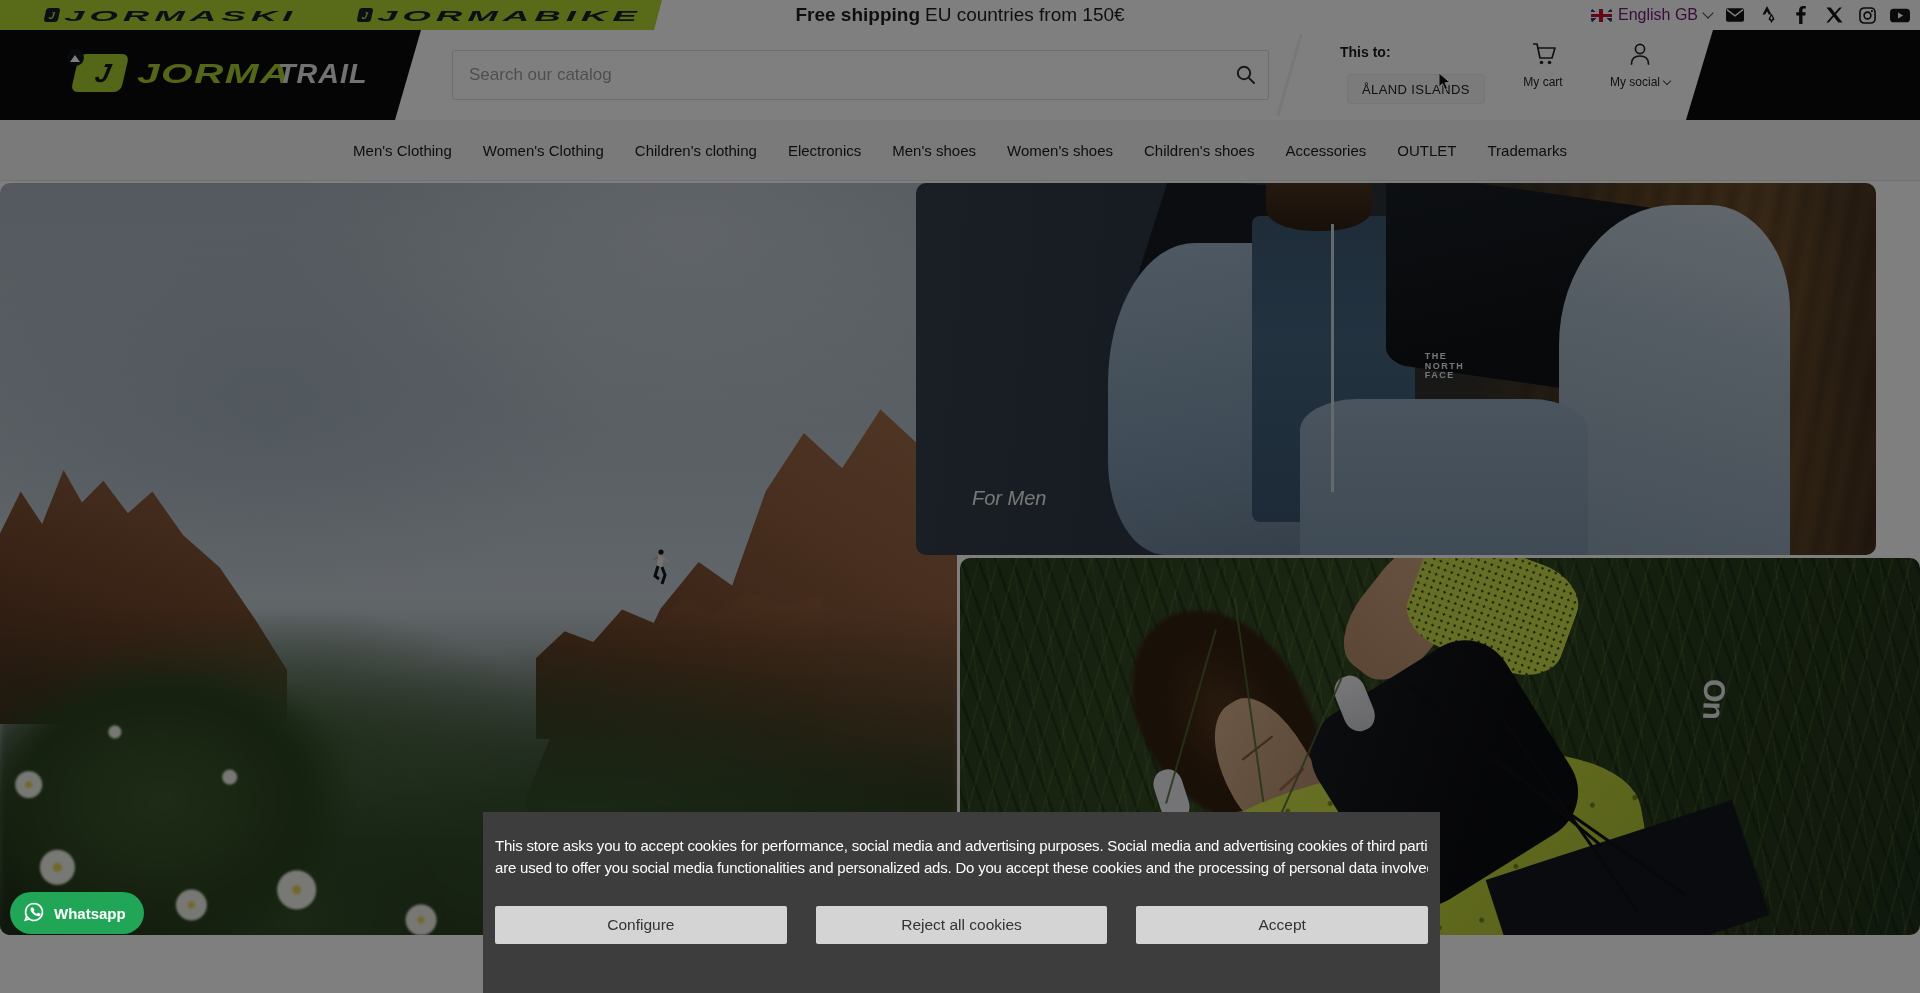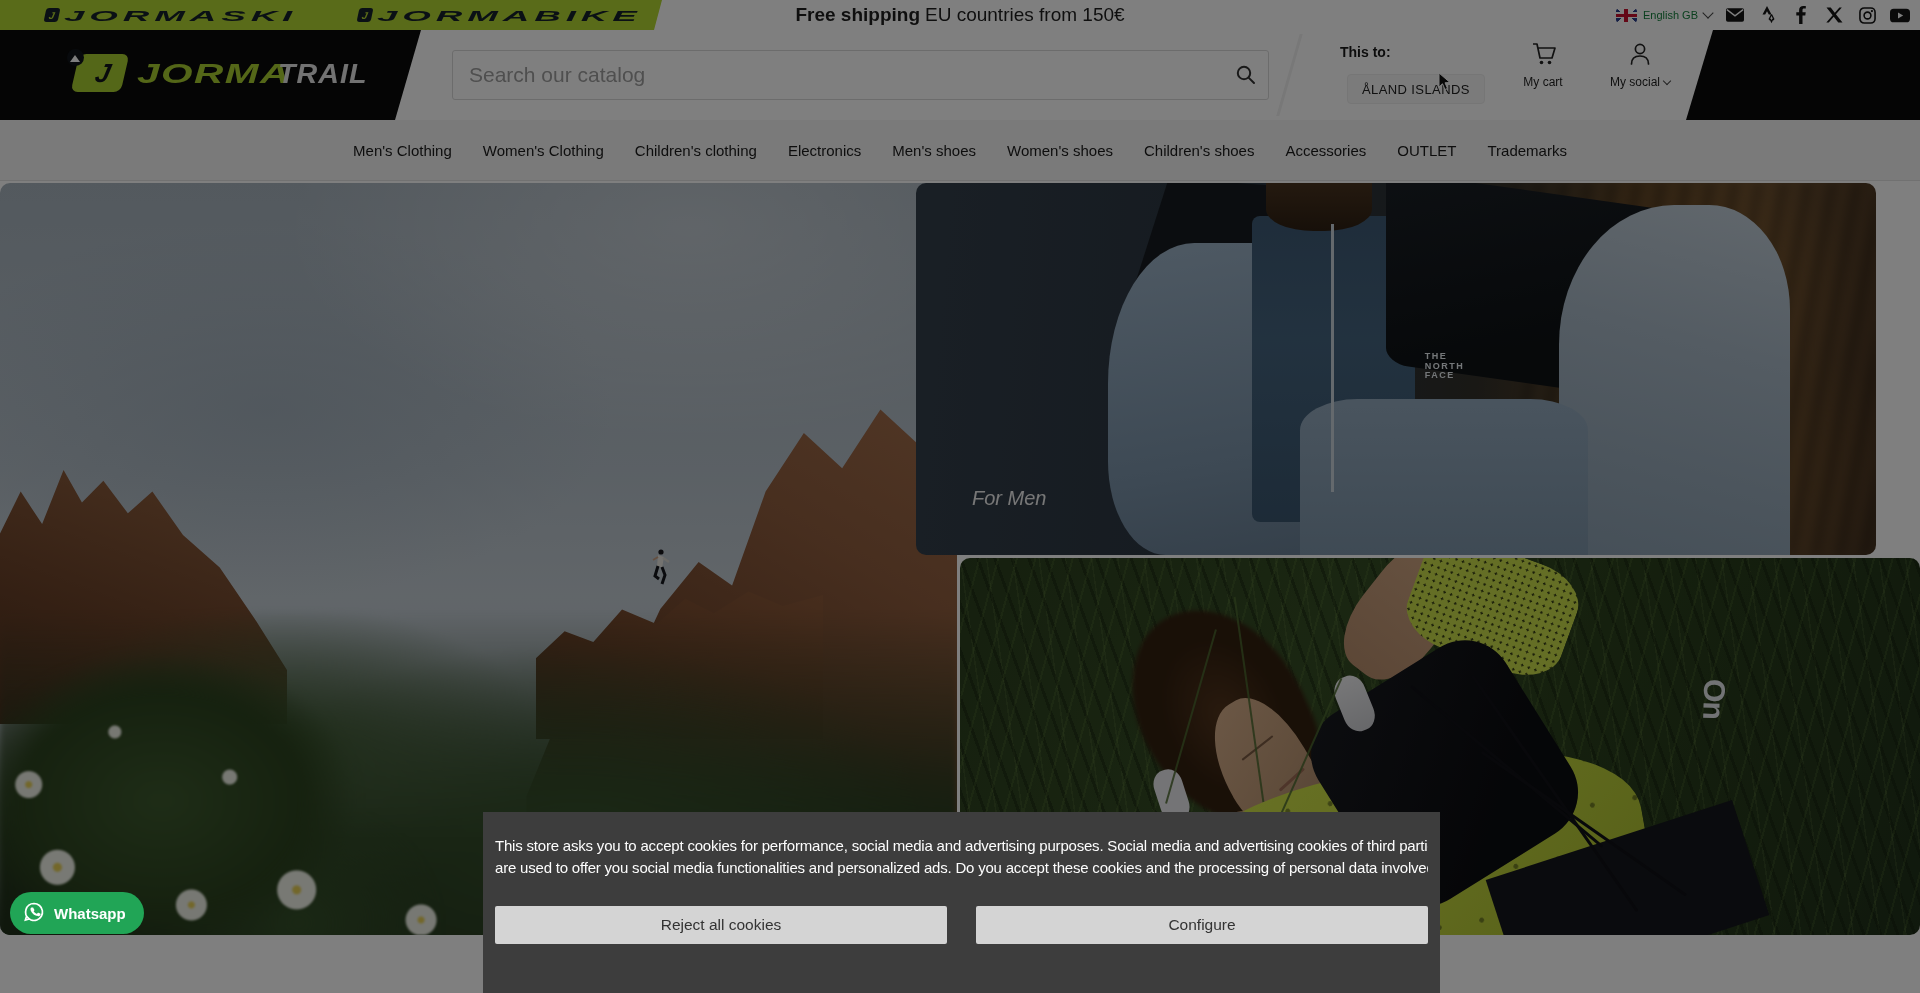--- a/index.html
+++ b/index.html
@@ -22,21 +22,21 @@
   #lang-switch{display:flex;align-items:center;gap:6px;cursor:pointer;}
   #uk-flag{width:21px;height:13px;border-radius:2px;
     background:
       linear-gradient(#c8102e,#c8102e) center/100% 3px no-repeat,
       linear-gradient(#c8102e,#c8102e) center/4px 100% no-repeat,
       linear-gradient(#fff,#fff) center/100% 6px no-repeat,
       linear-gradient(#fff,#fff) center/7px 100% no-repeat,
       linear-gradient(45deg,transparent 43%,#fff 43% 57%,transparent 57%),
       linear-gradient(-45deg,transparent 43%,#fff 43% 57%,transparent 57%),
       #2b3f8c;}
-  #lang-label{font-size:11px;color:#15803d;}
+  #lang-label{font-size:16px;color:#701a75;}
   .chev{width:8px;height:8px;border-right:1.5px solid #444;border-bottom:1.5px solid #444;
     transform:rotate(45deg);margin-top:-4px;display:inline-block;}
   .soc{display:flex;align-items:center;justify-content:center;width:20px;height:20px;}
   .soc svg{display:block;}
 
   
   #header{position:absolute;left:0;top:30px;width:1920px;height:90px;background:#fff;}
   #hdr-black-left{position:absolute;left:0;top:0;width:440px;height:90px;background:#0a0a0a;
     clip-path:polygon(0 0,421px 0,395px 90px,0 90px);}
   #hdr-black-right{position:absolute;left:1686px;top:0;width:234px;height:90px;background:#0a0a0a;
@@ -49,21 +49,21 @@
   #logo-peak{position:absolute;left:-3px;top:-3px;width:17px;height:17px;background:#10151a;border-radius:50%;}
   #logo-peak:after{content:"";position:absolute;left:3px;top:6px;width:0;height:0;
     border-left:5px solid transparent;border-right:5px solid transparent;border-bottom:7px solid #fff;}
   .logo-word{position:absolute;top:7px;font-size:27px;font-weight:bold;font-style:italic;white-space:nowrap;
     transform-origin:left center;letter-spacing:1px;}
   #logo-jorma{left:67px;color:#a9ce30;transform:scaleX(1.5);}
   #logo-trail{left:208px;color:#e4e4e4;transform:scaleX(1.06);}
   #search-box{position:absolute;left:452px;top:20px;width:817px;height:50px;background:#fff;
     border:1px solid #d8d8d8;border-radius:3px;}
   #search-input{position:absolute;left:0;top:0;width:100%;height:100%;border:none;outline:none;
-    padding:0 48px 0 16px;font-size:21px;color:#ef4444;background:transparent;font-family:inherit;}
+    padding:0 48px 0 16px;font-size:17px;color:#ef4444;background:transparent;font-family:inherit;}
   #search-input::placeholder{color:#9e9e9e;}
   #search-btn{position:absolute;right:6px;top:9px;width:32px;height:32px;border:none;background:none;cursor:pointer;padding:0;}
   #sendto-label{position:absolute;left:1340px;top:14px;font-size:14px;font-weight:bold;color:#1a1a1a;}
   #country-btn{position:absolute;left:1347px;top:44px;height:30px;padding:0 14px;background:#f6f6f6;
     border:1px solid #ececec;border-radius:4px;display:flex;align-items:center;font-size:13px;color:#222;
     letter-spacing:.4px;cursor:pointer;white-space:nowrap;}
   #mouse-cursor{position:absolute;left:1438px;top:42px;width:15px;height:20px;z-index:5;}
   .hdr-mini{position:absolute;top:8px;display:flex;flex-direction:column;align-items:center;gap:3px;cursor:pointer;}
   #cart-box{left:1505px;width:76px;}
   #account-box{left:1592px;width:96px;top:10px;}
@@ -384,22 +384,23 @@
   <div class="br-blade" id="br-bl3"></div>
   <div class="layer" id="br-on">On</div>
 </div>
 
 <div id="dim"></div>
 
 <div id="cookie">
   <div class="cookie-line">This store asks you to accept cookies for performance, social media and advertising purposes. Social media and advertising cookies of third parties</div>
   <div class="cookie-line">are used to offer you social media functionalities and personalized ads. Do you accept these cookies and the processing of personal data involved?</div>
   <div id="cookie-btns">
+    <button class="cookie-btn">Configure</button>
     <button class="cookie-btn">Reject all cookies</button>
-    <button class="cookie-btn">Configure</button>
+    <button class="cookie-btn">Accept</button>
   </div>
 </div>
 
 <button id="whatsapp">
   <span>
     <svg width="24" height="24" viewBox="0 0 24 24">
         <path fill="none" stroke="#fff" stroke-width="1.7" d="M12 3.5a8.5 8.5 0 1 1-7.4 12.7L3.4 20l3.9-1A8.5 8.5 0 0 1 12 3.5Z"></path>
         <path fill="#fff" d="M9.3 8.1c.2-.5.5-.5.8-.5l.7.01c.2 0 .5.07.7.55.3.6.8 1.5.9 1.6.08.2.1.35 0 .55-.4.8-.9.75-.6 1.25.7 1.2 1.6 1.7 2.6 2.2.3.15.5.1.65-.05l.8-.9c.2-.2.4-.15.65-.05l1.6.75c.25.1.4.17.45.27.06.1.06.6-.15 1.2-.2.6-1.2 1.2-1.7 1.2-.45.04-.9.2-3-.6-2.5-1-4.1-3.5-4.2-3.7-.1-.2-1-1.35-1-2.6 0-1.2.65-1.8.85-2.1Z"></path>
       </svg>
   </span>

